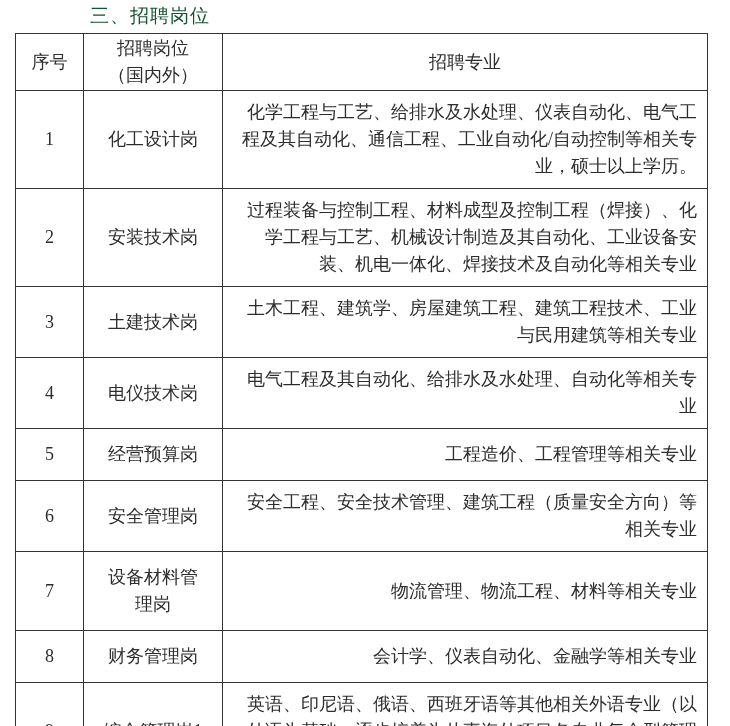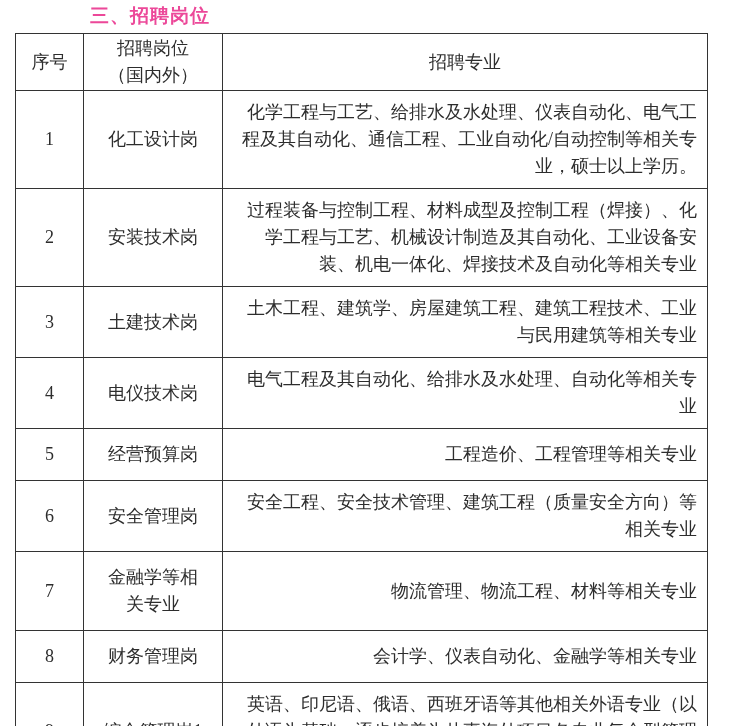--- a/index.html
+++ b/index.html
@@ -12,22 +12,22 @@
     height: 726px;
     overflow: hidden;
     font-family: "Liberation Serif", "DejaVu Serif", serif;
   }
   .doc {
     padding-top: 4px;
   }
   .section-title {
     margin: 0 0 5px 90px;
     font-size: 19px;
-    font-weight: bold;
-    color: #ec4899;
+    font-weight: normal;
+    color: #14532d;
     letter-spacing: 1px;
     line-height: 24px;
   }
   table.recruitment {
     border-collapse: collapse;
     table-layout: fixed;
     margin-left: 15px;
     width: 692px;
   }
   col.c-no     { width: 68px;  }
@@ -115,21 +115,21 @@
   </tr>
 
   <tr>
     <td class="cell-no">6</td>
     <td class="cell-pos">安全管理岗</td>
     <td class="cell-majors">安全工程、安全技术管理、建筑工程（质量安全方向）等相关专业</td>
   </tr>
 
   <tr>
     <td class="cell-no">7</td>
-    <td class="cell-pos">金融学等相关专业</td>
+    <td class="cell-pos">设备材料管理岗</td>
     <td class="cell-majors">物流管理、物流工程、材料等相关专业</td>
   </tr>
 
   <tr>
     <td class="cell-no">8</td>
     <td class="cell-pos">财务管理岗</td>
     <td class="cell-majors">会计学、仪表自动化、金融学等相关专业</td>
   </tr>
 
   <tr>

